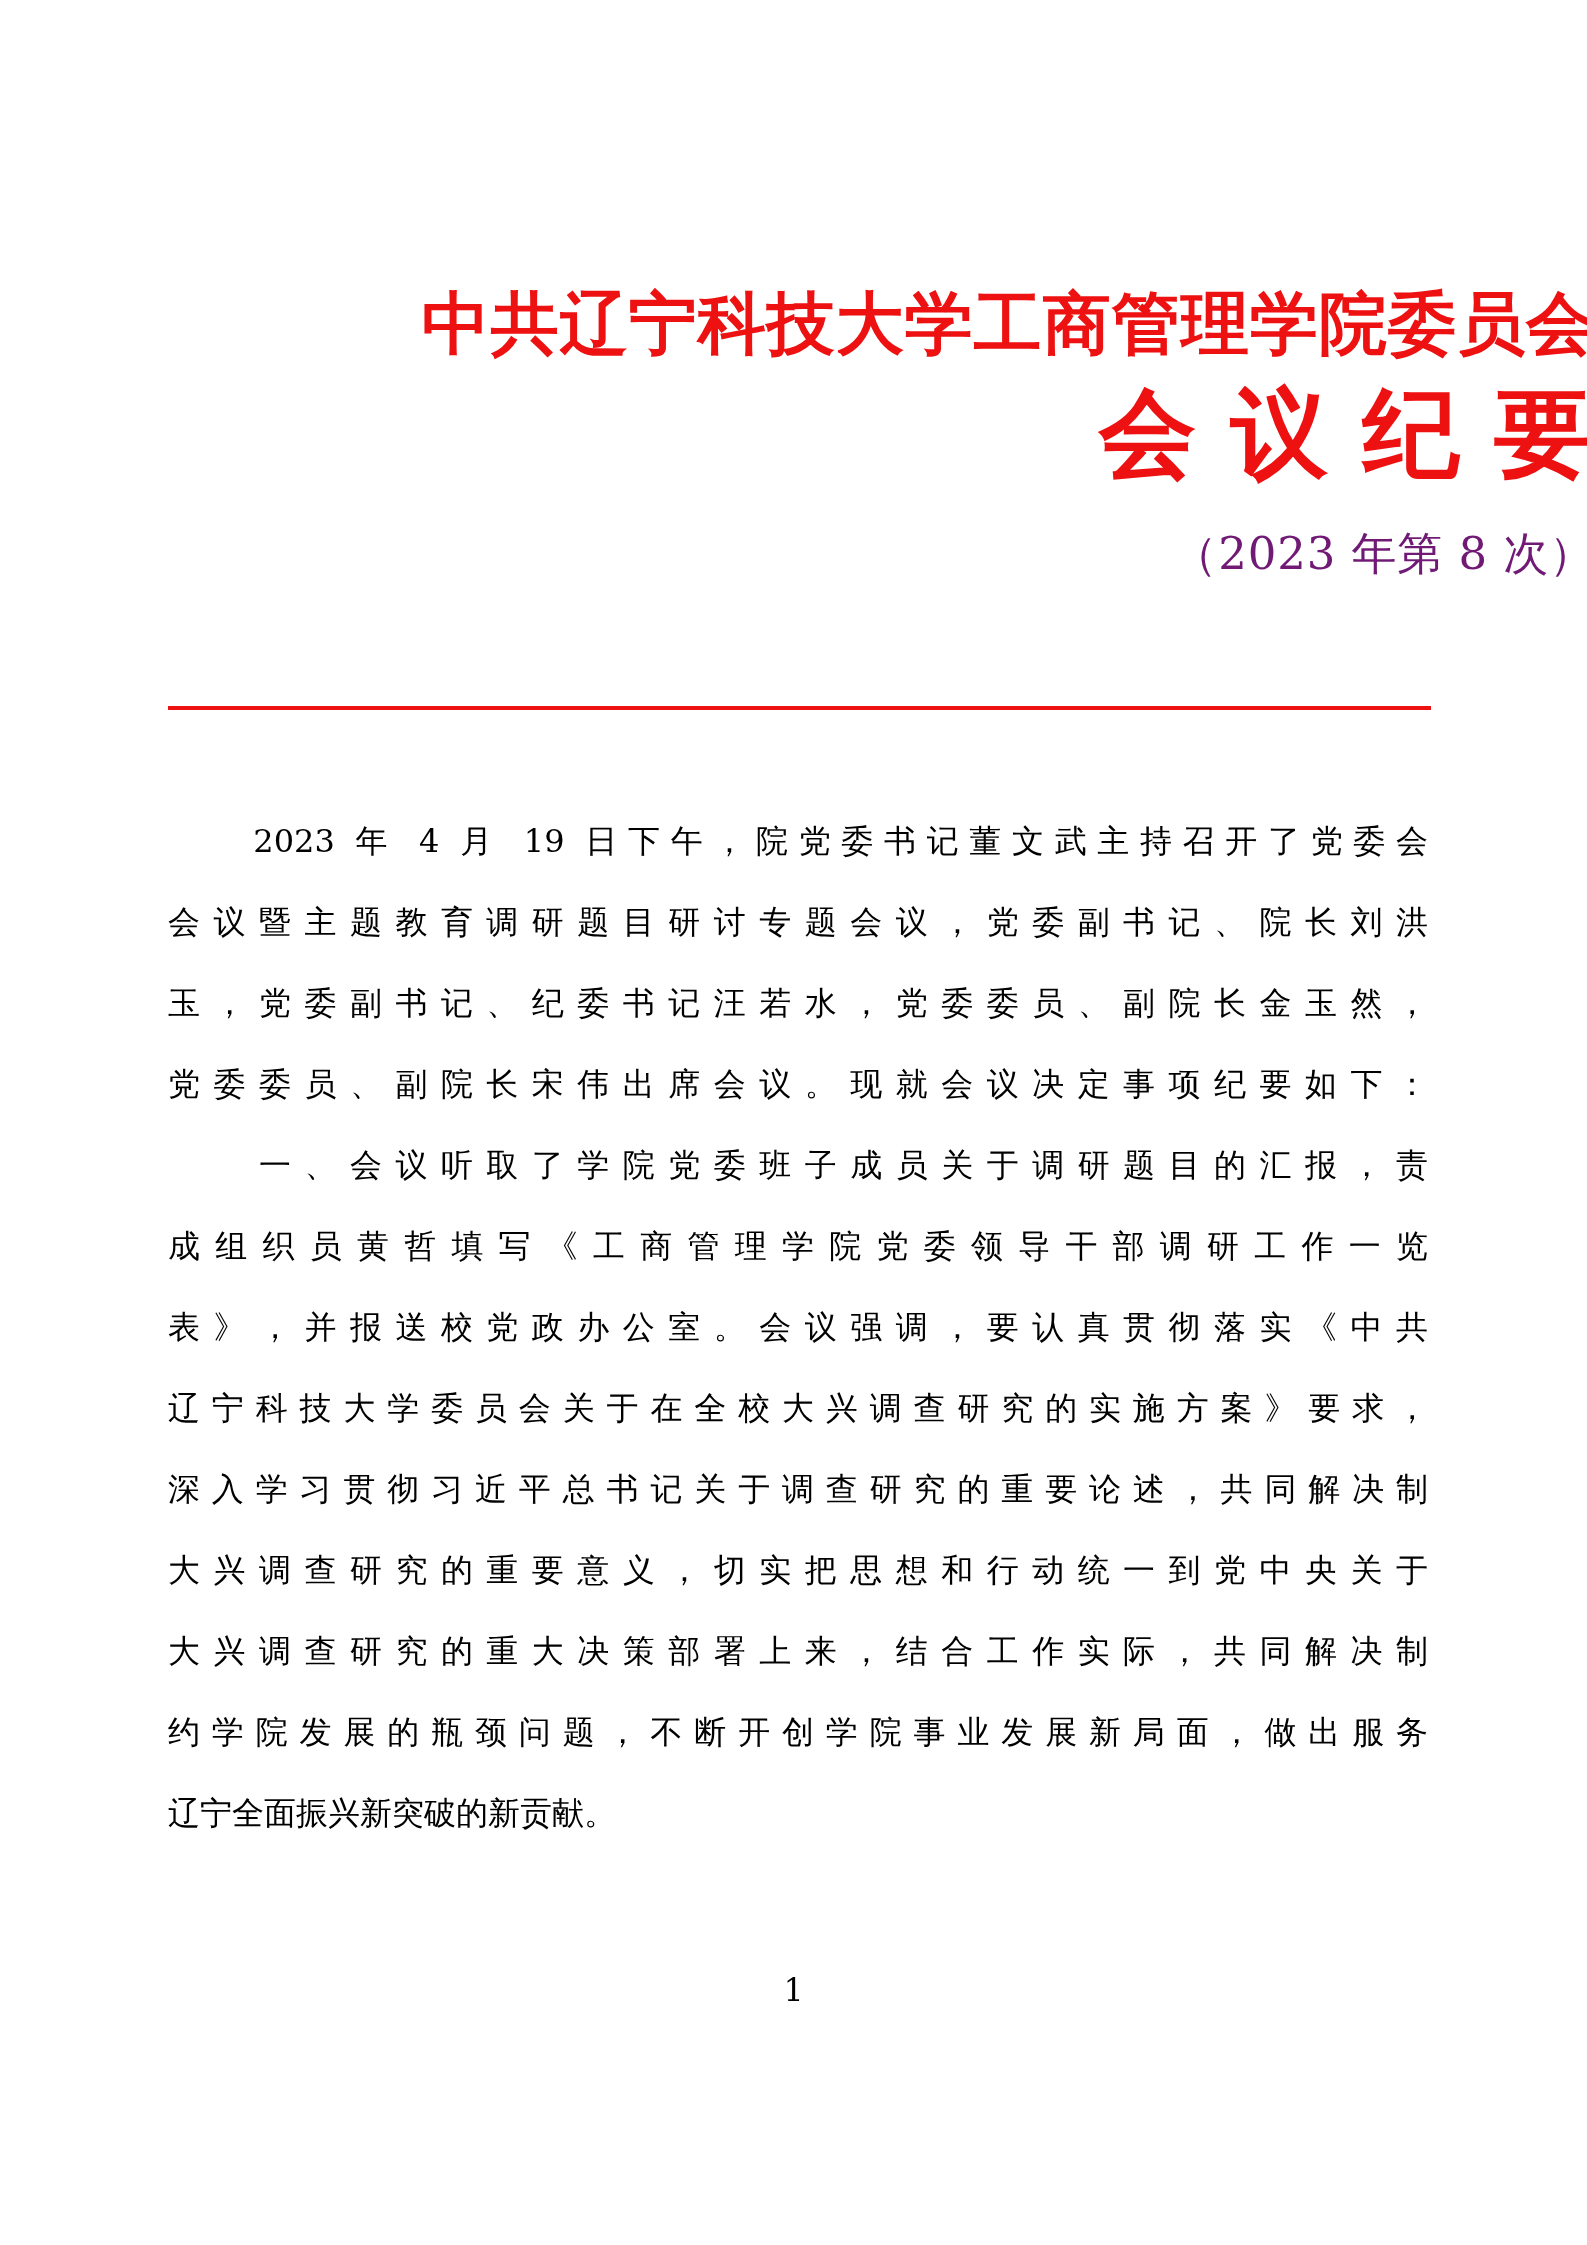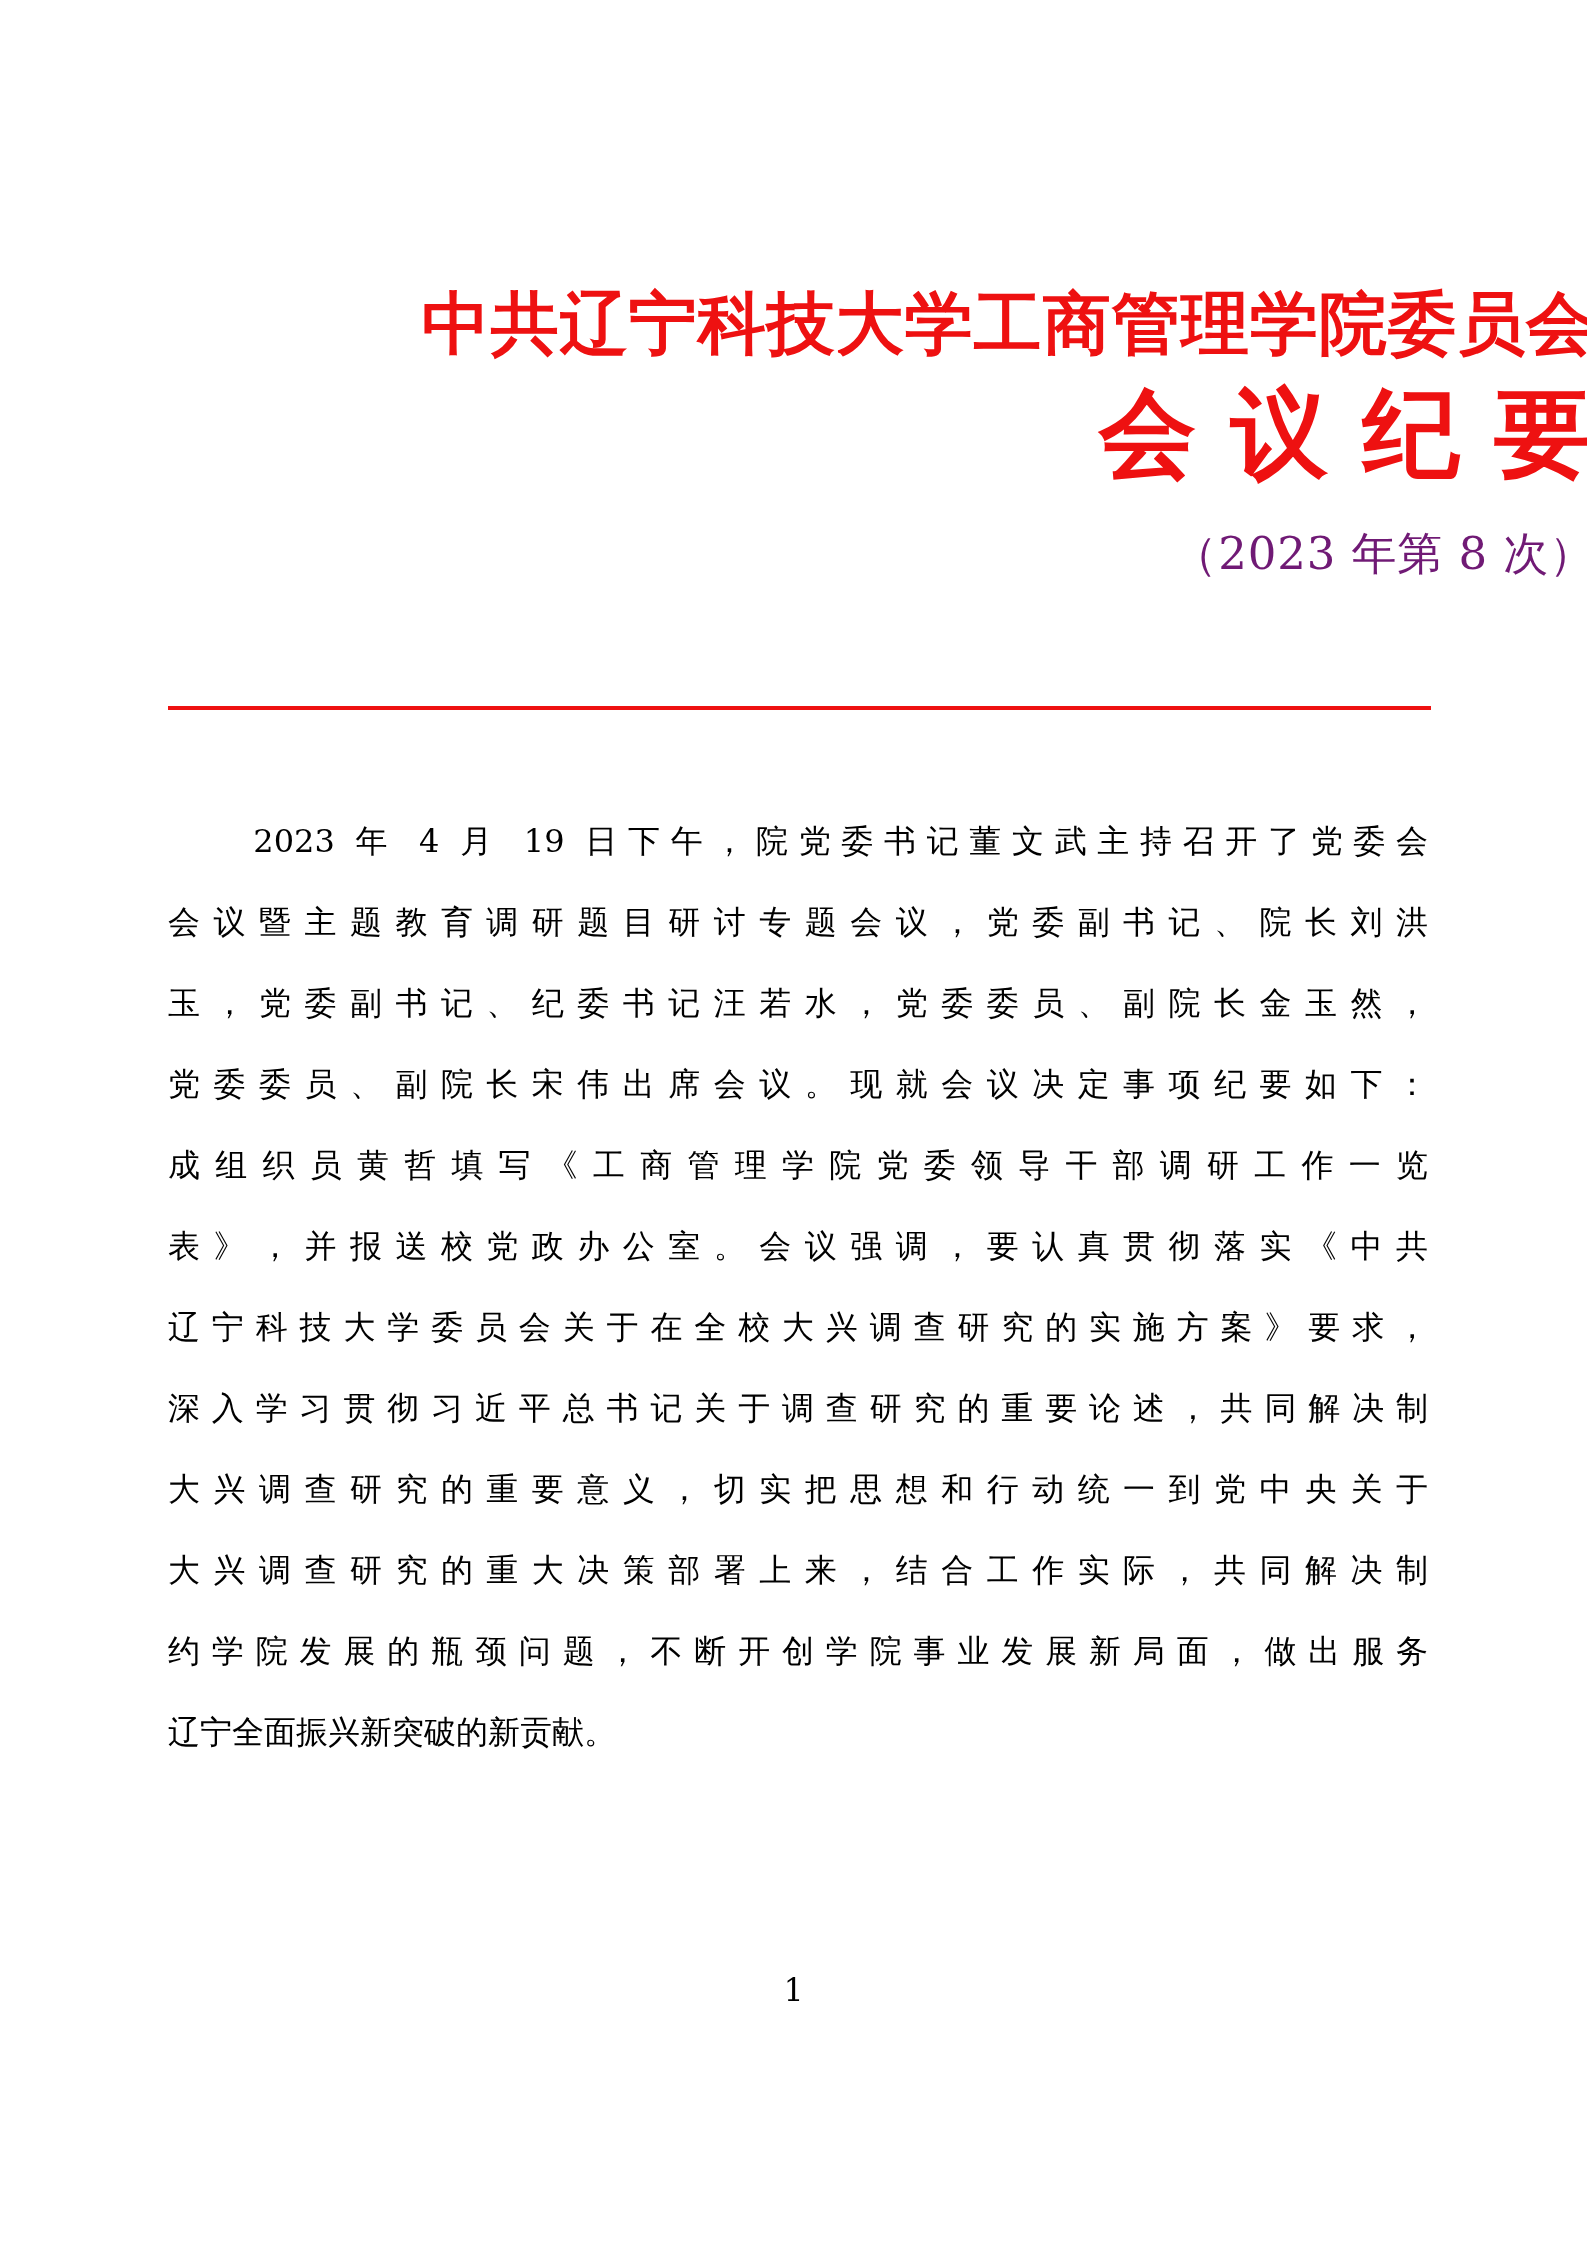--- a/index.html
+++ b/index.html
@@ -100,20 +100,21 @@
   <div class="red-divider"></div>
 
   <div class="document-body">
     <div class="paragraph">
         <div class="text-line">　　2023 年 4 月 19 日下午，院党委书记董文武主持召开了党委会</div>
         <div class="text-line">会议暨主题教育调研题目研讨专题会议，党委副书记、院长刘洪</div>
         <div class="text-line">玉，党委副书记、纪委书记汪若水，党委委员、副院长金玉然，</div>
         <div class="text-line">党委委员、副院长宋伟出席会议。现就会议决定事项纪要如下：</div>
       </div>
     <div class="paragraph">
+        <div class="text-line">　　一、会议听取了学院党委班子成员关于调研题目的汇报，责</div>
         <div class="text-line">成组织员黄哲填写《工商管理学院党委领导干部调研工作一览</div>
         <div class="text-line">表》，并报送校党政办公室。会议强调，要认真贯彻落实《中共</div>
         <div class="text-line">辽宁科技大学委员会关于在全校大兴调查研究的实施方案》要求，</div>
         <div class="text-line">深入学习贯彻习近平总书记关于调查研究的重要论述，共同解决制</div>
         <div class="text-line">大兴调查研究的重要意义，切实把思想和行动统一到党中央关于</div>
         <div class="text-line">大兴调查研究的重大决策部署上来，结合工作实际，共同解决制</div>
         <div class="text-line">约学院发展的瓶颈问题，不断开创学院事业发展新局面，做出服务</div>
         <div class="text-line">辽宁全面振兴新突破的新贡献。</div>
       </div>
   </div>

